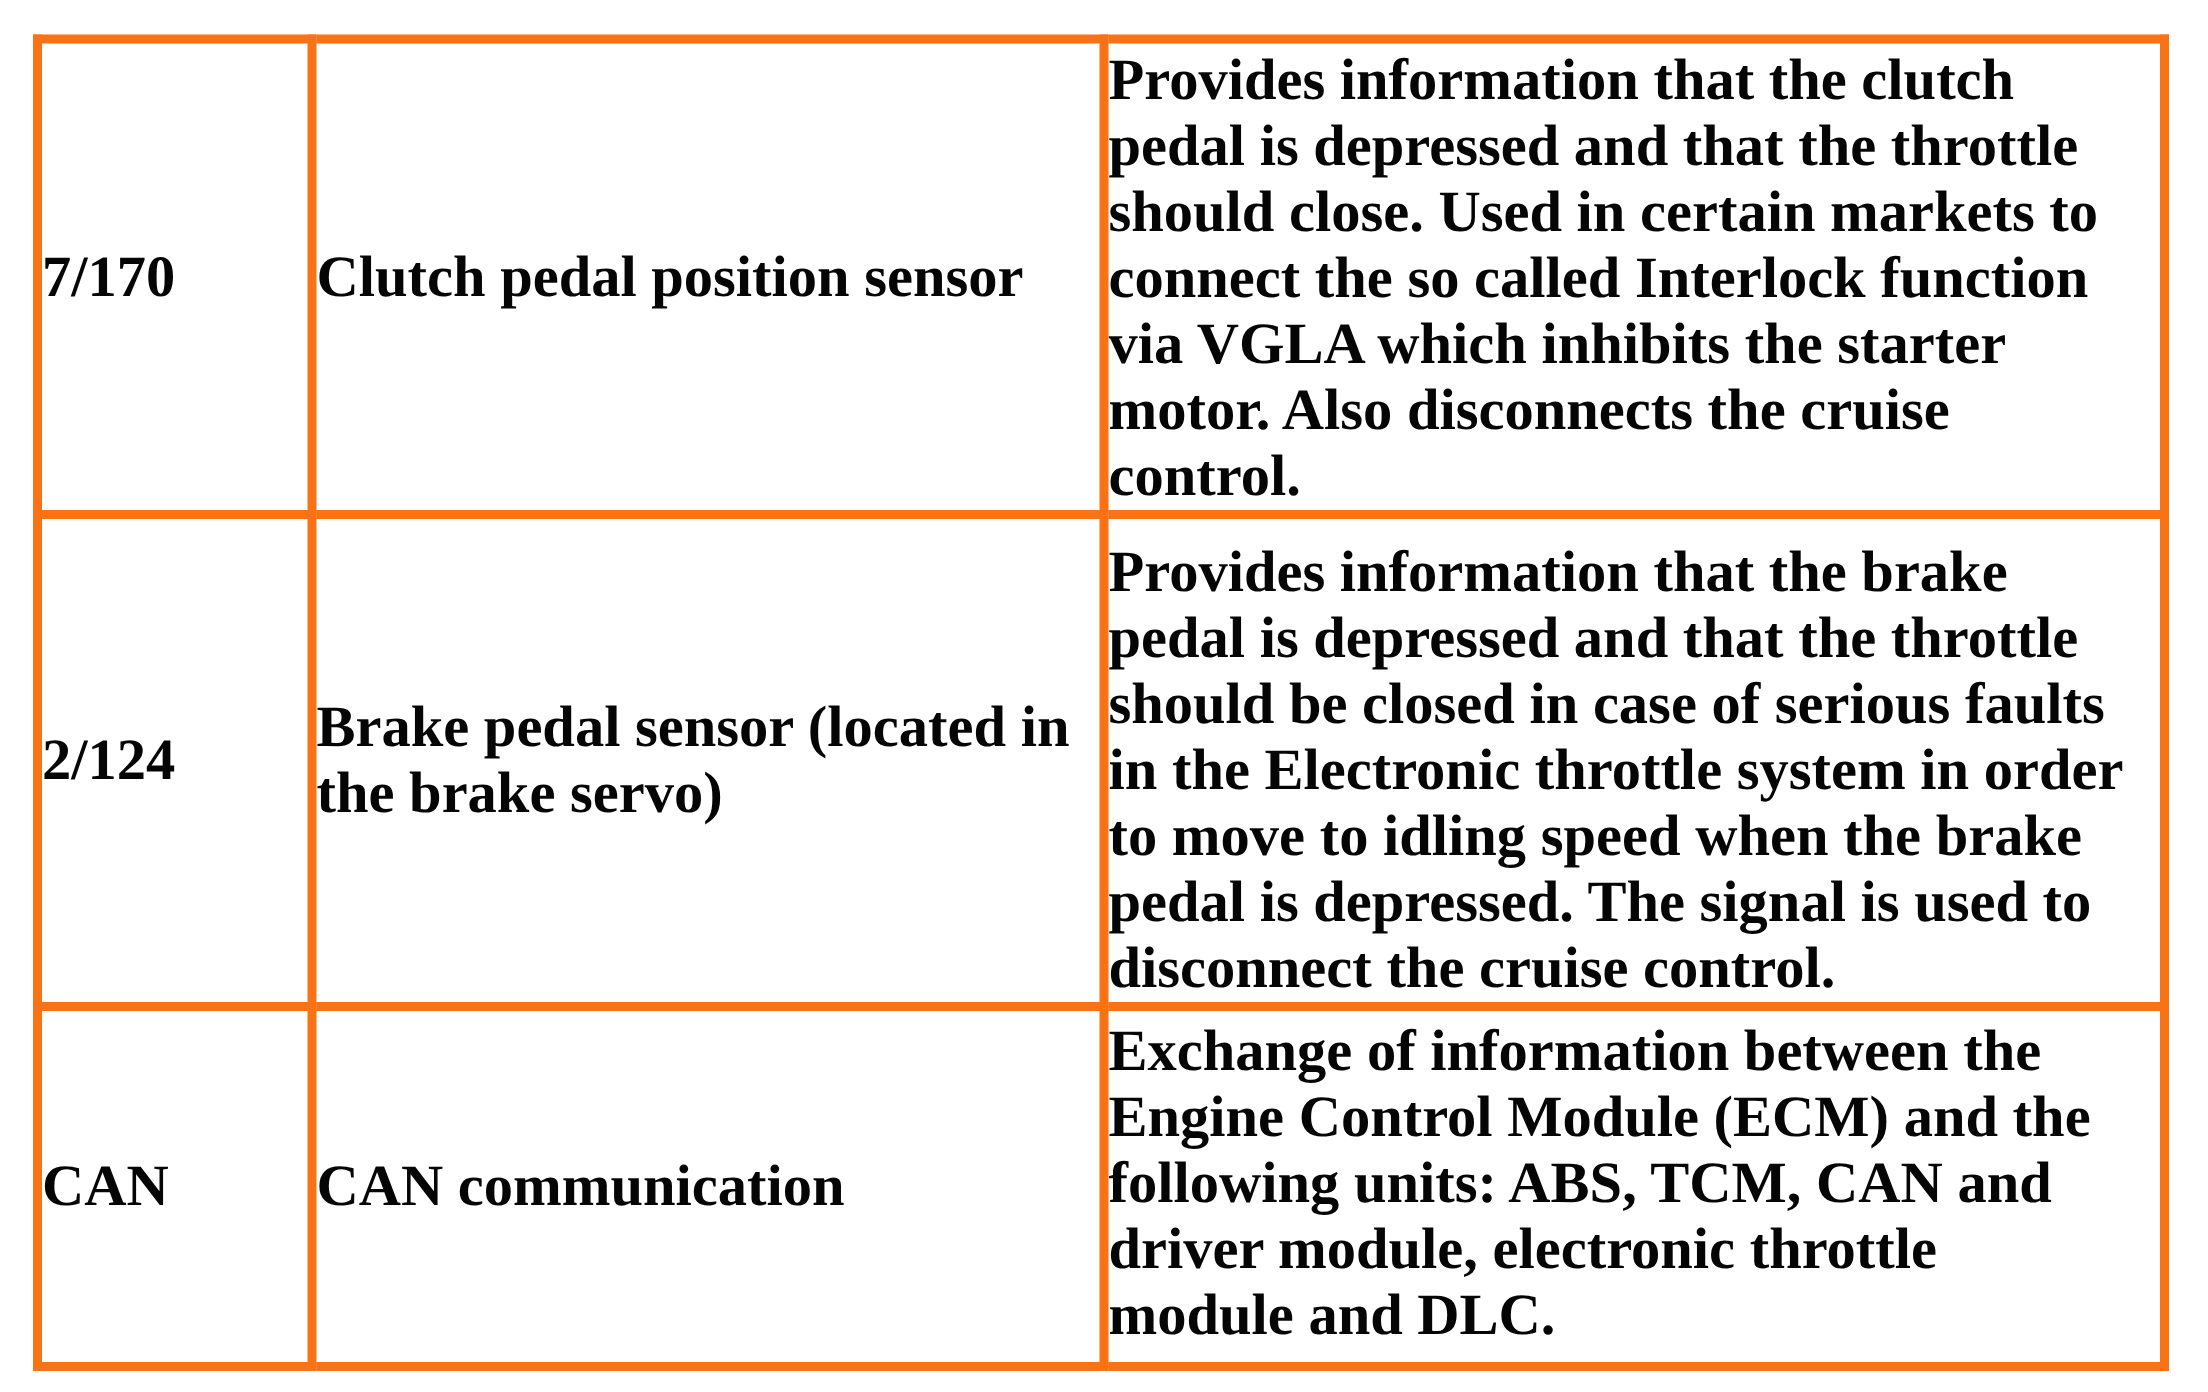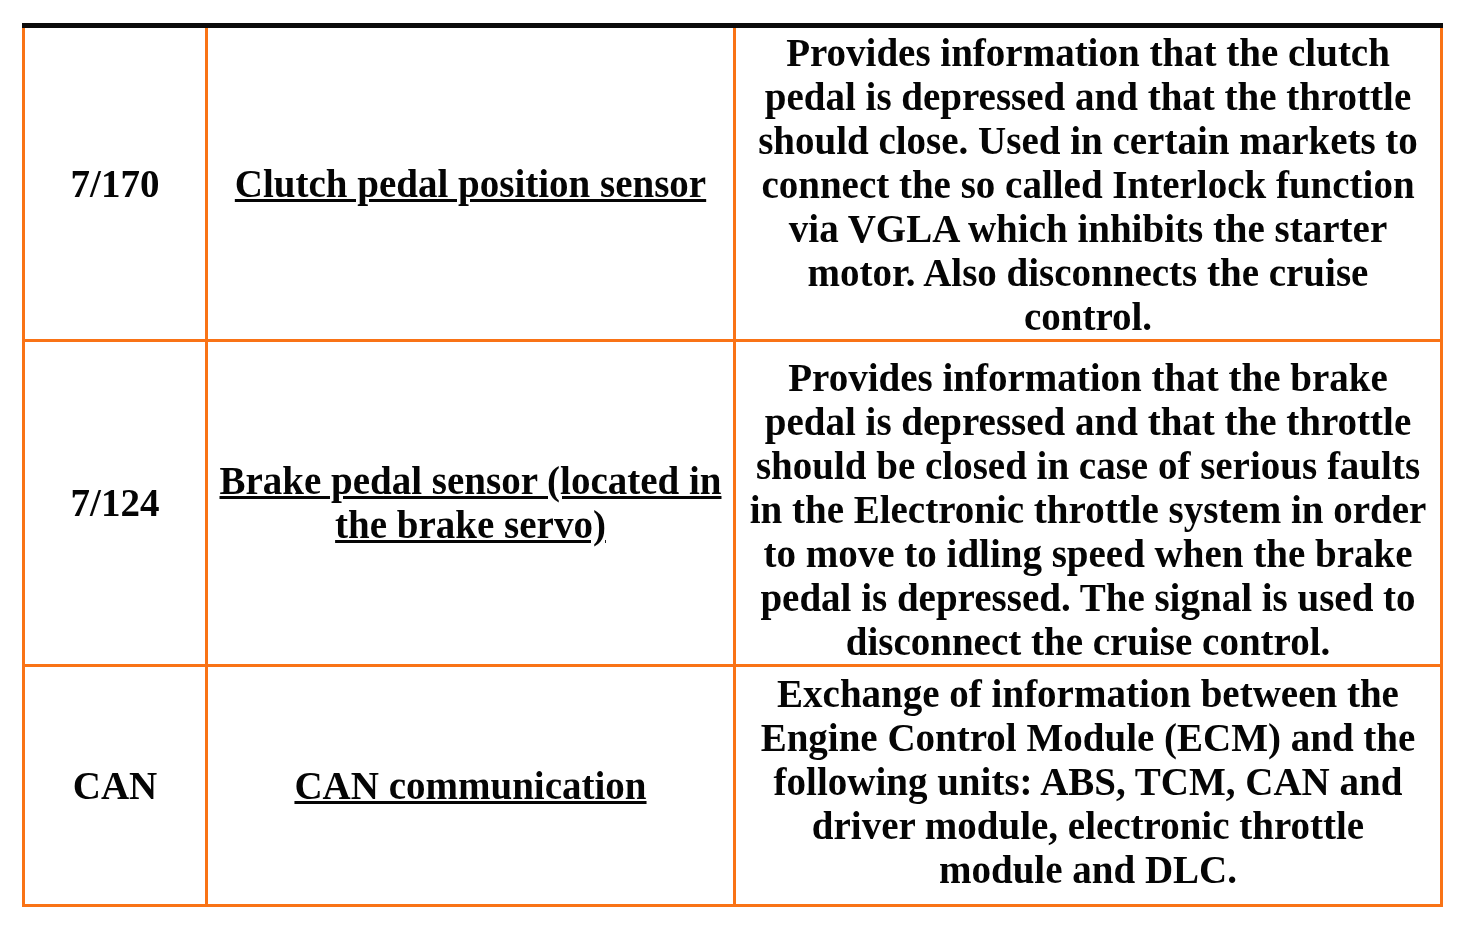--- a/index.html
+++ b/index.html
@@ -23,39 +23,37 @@
     table-layout: fixed;
     font-family: "Liberation Serif", "DejaVu Serif", serif;
     font-weight: bold;
     font-size: 39px;
     line-height: 44px;
     color: #050505;
     border: 3px solid #0b0b0b;
     border-top: 5px solid #0b0b0b;
   }
   table.signal-table td {
-    border: 3px solid #f97316;
+    border: 6px solid #f97316;
     overflow: hidden;
     white-space: pre;
     padding: 0;
-    text-align: center;
   }
   tr.row-1 { height: 313px; }
   tr.row-2 { height: 324px; }
   tr.row-3 { height: 240px; }
 
   td.cell-id {
     vertical-align: middle;
     padding-left: 11px;
   }
   td.cell-name {
     vertical-align: middle;
     padding-left: 14px;
     padding-right: 2px;
-    text-decoration: underline;
   }
   td.cell-desc {
     vertical-align: top;
     padding-left: 11px;
     padding-right: 4px;
   }
   tr.row-1 td.cell-desc { padding-top: 3px; }
   tr.row-2 td.cell-desc { padding-top: 14px; }
   tr.row-3 td.cell-desc { padding-top: 5px; }
 </style>
@@ -75,21 +73,21 @@
         <td class="cell-name">Clutch pedal position sensor</td>
         <td class="cell-desc">Provides information that the clutch
 pedal is depressed and that the throttle
 should close. Used in certain markets to
 connect the so called Interlock function
 via VGLA which inhibits the starter
 motor. Also disconnects the cruise
 control.</td>
       </tr>
       <tr class="row-2">
-        <td class="cell-id">7/124</td>
+        <td class="cell-id">2/124</td>
         <td class="cell-name">Brake pedal sensor (located in
 the brake servo)</td>
         <td class="cell-desc">Provides information that the brake
 pedal is depressed and that the throttle
 should be closed in case of serious faults
 in the Electronic throttle system in order
 to move to idling speed when the brake
 pedal is depressed. The signal is used to
 disconnect the cruise control.</td>
       </tr>

